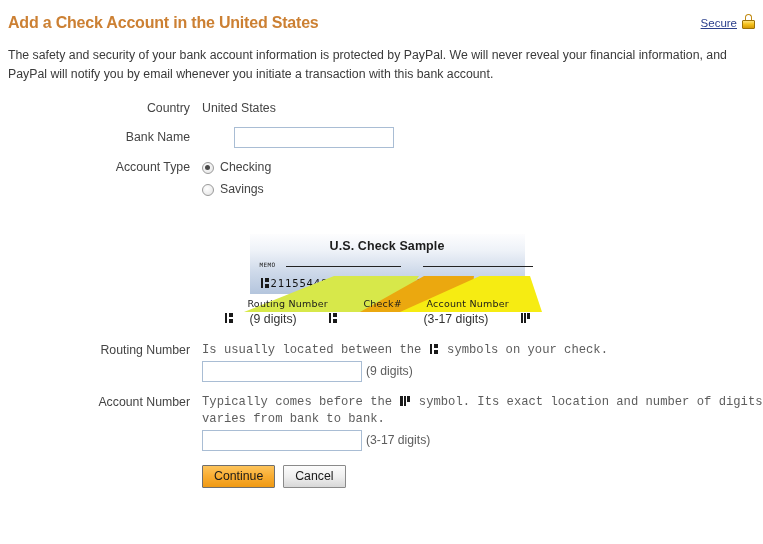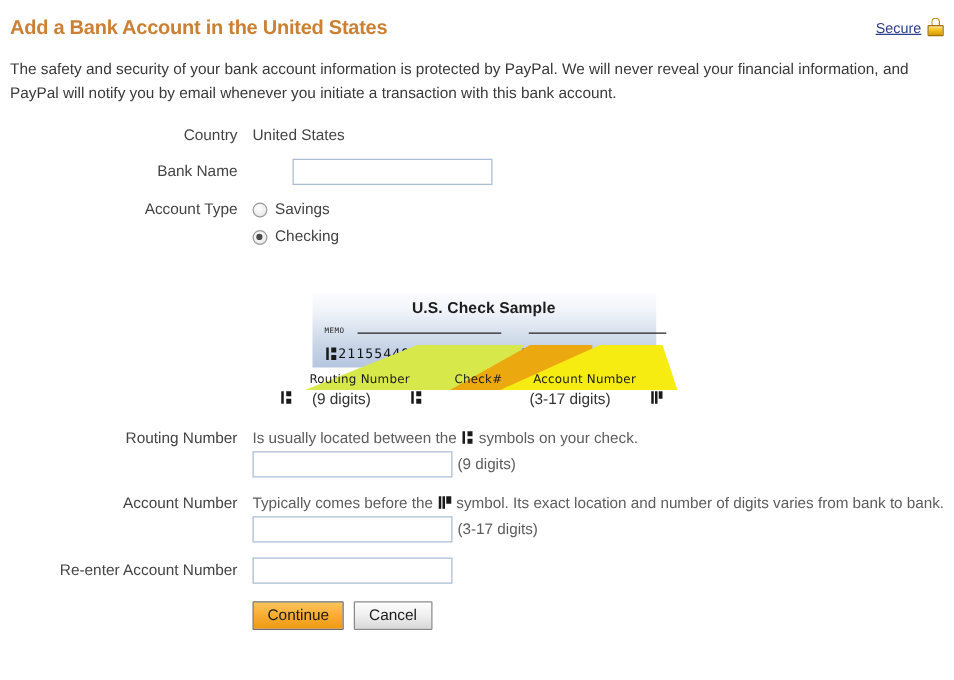--- a/index.html
+++ b/index.html
@@ -147,20 +147,21 @@
   }
   .radio-label {
     font-size: 12.3px;
     color: #444444;
     cursor: pointer;
   }
   .hint {
     font-size: 12.2px;
     color: #5d5d5d;
     line-height: 17px;
+    font-family: Liberation Mono, monospace;
   }
   .inline-input-row {
     display: flex;
     align-items: center;
     margin-top: 2px;
   }
   .digits-note {
     font-size: 12.2px;
     color: #5d5d5d;
     margin-left: 4px;
@@ -335,21 +336,21 @@
   }
   .btn-secondary {
     background: linear-gradient(to bottom, #fcfcfc 0%, #efefef 50%, #d8d8d8 100%);
     border-color: #8a8a8a;
   }
 </style>
 </head>
 <body>
 
 <div class="header-row">
-  <span class="page-title">Add a Bank Account in the United States</span>
+  <span class="page-title">Add a Check Account in the United States</span>
 
   <div class="secure-box">
     <span class="secure-link">Secure</span>
     <span class="lock-icon">
       <span class="shackle"></span>
       <span class="body"></span>
     </span>
   </div>
 </div>
 
@@ -366,26 +367,26 @@
     <div class="flabel" style="padding-top:2px;">Bank Name</div>
     <div class="fval">
       <input class="txtinput" type="text" value="" style="">
     </div>
   </div>
 
   <div class="frow" style="margin-top:8px;">
     <div class="flabel" style="padding-top:1px;">Account Type</div>
     <div class="fval">
       <div class="radio-line">
+        <span class="radio checked"></span>
+        <span class="radio-label">Checking</span>
+      </div>
+      <div class="radio-line">
         <span class="radio"></span>
         <span class="radio-label">Savings</span>
-      </div>
-      <div class="radio-line">
-        <span class="radio checked"></span>
-        <span class="radio-label">Checking</span>
       </div>
     </div>
   </div>
 
   <div class="check-wrap">
     <div class="check-graphic">
 
       <div class="check-face">
         <div class="check-title">U.S. Check Sample</div>
 
@@ -483,25 +484,19 @@
         <span class="micr-onus"><i></i><i></i><i></i></span>
         <span>symbol. Its exact location and number of digits varies from bank to bank.</span>
       </div>
       <div class="inline-input-row">
         <input class="txtinput" type="text" value="" style="">
         <span class="digits-note">(3-17 digits)</span>
       </div>
     </div>
   </div>
 
-  <div class="frow" style="margin-top:12px;">
-    <div class="flabel" style="padding-top:2px;">Re-enter Account Number</div>
-    <div class="fval">
-      <input class="txtinput" type="text" value="" style="">
-    </div>
-  </div>
 
   <div class="btn-row">
     <button class="btn btn-primary">Continue</button>
     <button class="btn btn-secondary">Cancel</button>
   </div>
 
 </div>
 
 </body></html>

